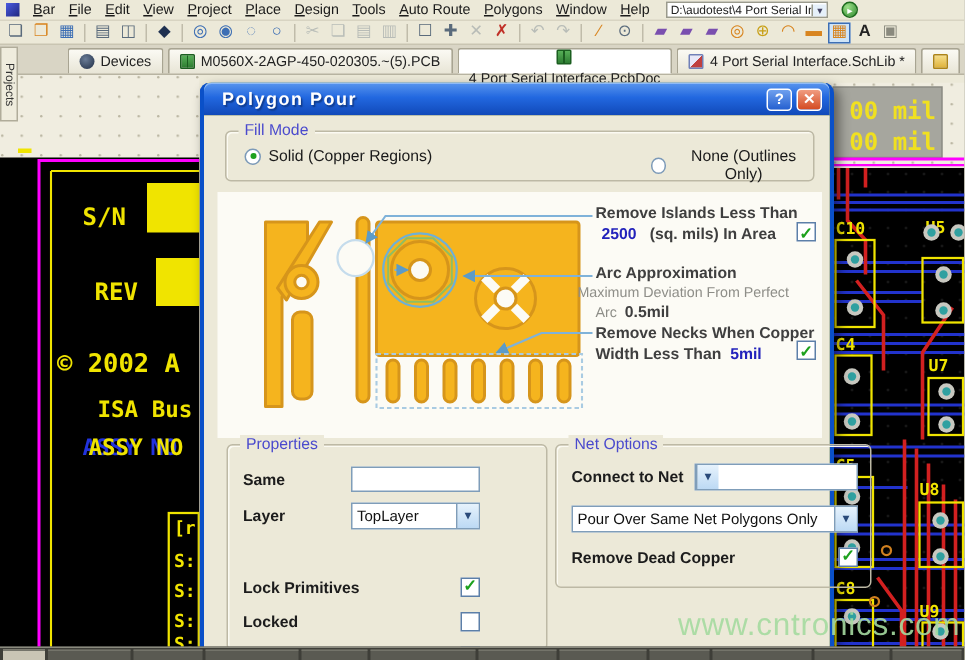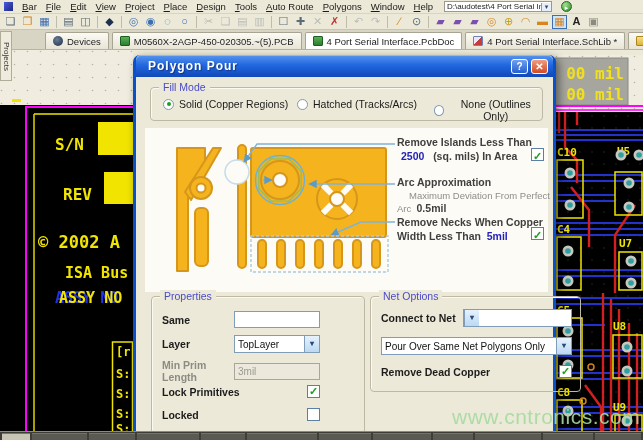--- a/index.html
+++ b/index.html
@@ -28,21 +28,21 @@
   .tb.c-red { color:#C03028; } .tb.c-pur { color:#7A4FAF; } .tb.c-yel { color:#C8A018; }
   .tb.c-dark { color:#222; font-weight:bold; } .tb.c-gry { color:#8A8A7E; }
   .tb.act { background:#CFE4F7; border:1px solid #3C6EB4; line-height:11px; }
   .tsep { width:1px; height:12px; background:#C0BCAA; margin:0 2px; }
 
   
   .tabbar { position:absolute; left:0; top:30px; width:643px; height:20px; background:#D9D5C5;
             border-bottom:1px solid #B8B4A2; display:flex; align-items:flex-end; gap:3px; padding:2px 0 0 45px; }
   .tab { height:17px; background:linear-gradient(#FBFAF4,#E8E5D6); border:1px solid #A8A492; border-bottom:none;
          border-radius:2px 2px 0 0; display:flex; align-items:center; gap:4px; padding:0 7px; font-size:9.5px; color:#222; white-space:nowrap; }
-  .tab.active { background:#FFFFFF; }
+  .tab.active { background:#FFFFFF;flex-direction:column; }
   .ti { width:10px; height:10px; display:inline-block; border-radius:1px; flex:0 0 auto; }
   .ti-devices { background:radial-gradient(circle at 40% 35%,#6A7C96,#1E2C44); border-radius:50%; }
   .ti-pcb { background:linear-gradient(#58B058,#2E7D32); border:1px solid #1B5E20;
             background-image:linear-gradient(90deg,transparent 45%,#1B5E20 45%,#1B5E20 55%,transparent 55%),linear-gradient(#58B058,#2E7D32); }
   .ti-sch { background:linear-gradient(135deg,#E8E8F8 50%,#C04040 50%); border:1px solid #7080B8; }
   .ti-doc { background:linear-gradient(#F6DE8A,#DFB33C); border:1px solid #AD8418; }
 
   
   .vtab { position:absolute; left:0; top:31px; width:12px; height:50px; background:#EFECDD; border:1px solid #B0AC9A;
           font-size:8px; color:#333; writing-mode:vertical-rl; text-align:center; z-index:3; }
@@ -361,24 +361,20 @@
       <span class="tbtn2 btn-close">✕</span>
     </div>
     <div class="dbody">
 
       <div class="group g-fill">
         <span class="gcap">Fill Mode</span>
         <div class="radrow">
           <label class="radopt" style="left:12px">
             <span class="rad sel"></span>
             <span>Solid (Copper Regions)</span>
-          </label>
-          <label class="radopt" style="left:146px">
-            <span class="rad"></span>
-            <span>Hatched (Tracks/Arcs)</span>
           </label>
           <label class="radopt" style="left:283px">
             <span class="rad"></span>
             <span>None (Outlines Only)</span>
           </label>
         </div>
       </div>
 
       <div class="panel">
         <svg width="403" height="164" viewBox="0 0 403 164">
@@ -424,21 +420,21 @@
             <rect x="106" y="108" width="137" height="36" stroke-dasharray="3,2" stroke="#A9CBE2"></rect>
           </g>
         </svg>
         <div class="anno" style="left:252px; top:8px">Remove Islands Less Than</div>
         <div class="anno" style="left:256px; top:22px">
           <span class="blue">2500</span>&nbsp;&nbsp;
           <span>(sq. mils)  In Area</span>
         </div>
         <span class="chk abs" style="left:386px; top:20px"><i>✓</i></span>
         <div class="anno" style="left:252px; top:48px">Arc Approximation</div>
-        <div class="anno-sub" style="left:264px; top:62px">Maximum Deviation From Perfect</div>
+        <div class="anno-sub" style="left:240px; top:62px">Maximum Deviation From Perfect</div>
         <div class="anno-sub" style="left:252px; top:74px">
           <span>Arc</span>&nbsp;
           <span class="anno blue" style="position:static">0.5mil</span>
         </div>
         <div class="anno" style="left:252px; top:88px">Remove Necks When Copper</div>
         <div class="anno" style="left:252px; top:102px">
           <span>Width Less Than</span>&nbsp;
           <span class="blue">5mil</span>
         </div>
         <span class="chk abs" style="left:386px; top:99px"><i>✓</i></span>
@@ -449,24 +445,20 @@
         <div class="frow" style="top:14px">
           <span style="width:72px">Same</span>
           <input class="txt" style="width: 86px;" value="">
         </div>
         <div class="frow" style="top:38px">
           <span style="width:72px">Layer</span>
           <div class="combo" style="width:86px">
             <span class="cval">TopLayer</span>
             <span class="cbtn">▾</span>
           </div>
-        </div>
-        <div class="frow" style="top:62px">
-          <span class="lbl-gray" style="width:72px">Min Prim Length</span>
-          <input class="txt dis" style="width: 86px;" value="3mil">
         </div>
         <div class="frow" style="top:88px; width:158px">
           <span style="flex:1">Lock Primitives</span>
           <span class="chk"><i>✓</i></span>
         </div>
         <div class="frow" style="top:111px; width:158px">
           <span style="flex:1">Locked</span>
           <span class="chk"></span>
         </div>
         <div class="frow" style="top:134px; width:158px">

